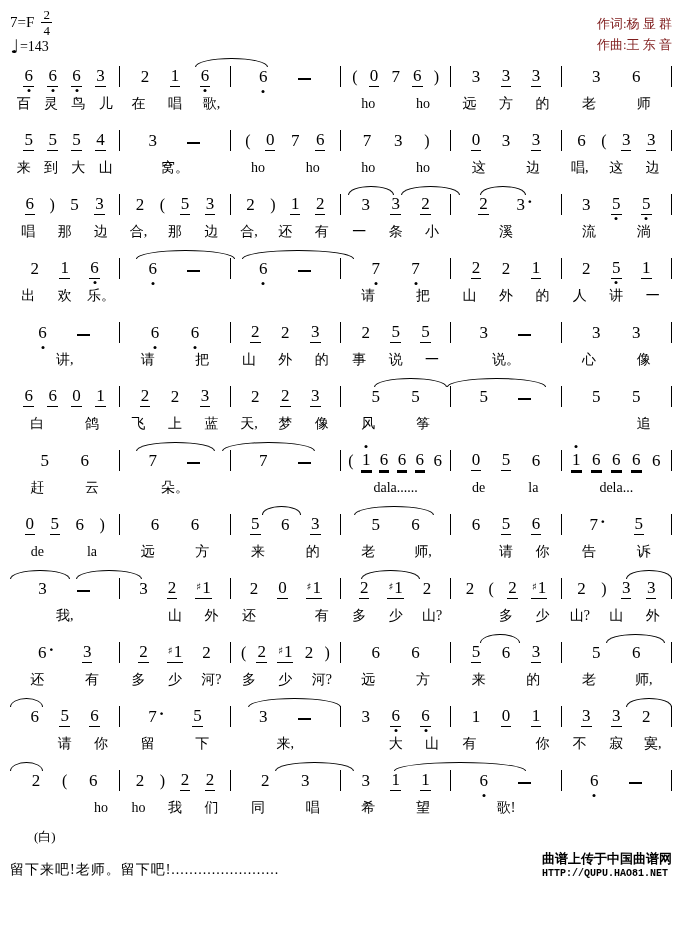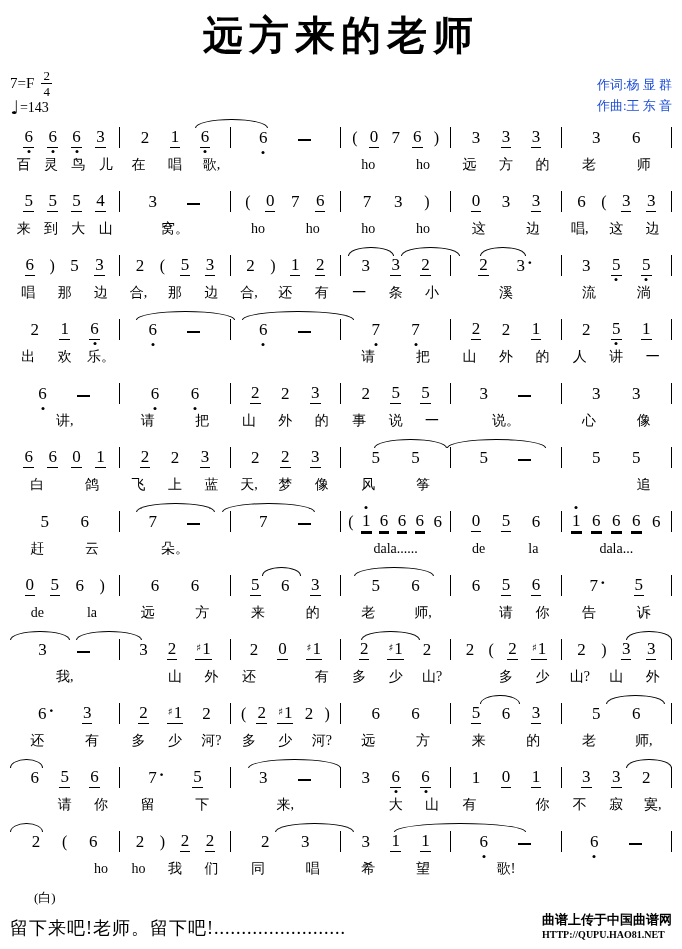--- a/index.html
+++ b/index.html
@@ -37,47 +37,46 @@
   .dot-b{position:absolute;left:50%;bottom:-6px;width:3px;height:3px;border-radius:50%;
          background:#000;transform:translateX(-50%);}
   .dot-a{position:absolute;left:50%;top:-6px;width:3px;height:3px;border-radius:50%;
          background:#000;transform:translateX(-50%);}
   .dash{display:inline-block;width:13px;height:2px;background:#000;margin:0 2px 7px 2px;}
   .paren{font-size:16px;line-height:1;padding-bottom:2px;}
   
   .footer{margin-top:-6px;}
   .spoken-label{font-size:13px;margin-left:24px;}
   .footer-row{display:flex;justify-content:space-between;align-items:flex-end;margin-top:4px;}
-  .spoken-line{font-size:18px;letter-spacing:1px;}
+  .spoken-line{font-size:14px;letter-spacing:1px;}
   .site-credit{font-weight:bold;}
   .site-name{font-size:13px;font-family:"Liberation Sans",sans-serif;}
-  .site-url{font-size:10px;font-family:Liberation Serif, serif;}
+  .site-url{font-size:10px;font-family:Liberation Mono, monospace;}
 </style>
 </head>
 <body>
 
 <div class="page">
-  <div class="title">远方来的老师</div>
 
   <div class="meta-row">
     <div class="keysig">
       <div class="key-line">
         <span>7=F</span>
         <span class="frac">
           <span>2</span>
           <span class="frac-bar"></span>
           <span>4</span>
         </span>
       </div>
       <div class="tempo-line">
         <span class="note-glyph">♩</span>
         <span>=143</span>
       </div>
     </div>
-    <div class="credits" id="credits" style="color: #1d4ed8;">
+    <div class="credits" id="credits" style="color: #7f1d1d;">
       <div>作词:杨 显 群</div>
       <div>作曲:王 东 音</div>
     </div>
   </div>
 
   <div id="score">
       <div class="system">
         <div class="arcs">
           <div class="arc" style="left: 28%; width: 11%;"></div>
         </div>
@@ -733,21 +732,21 @@
           </div>
           <div class="lm"></div>
           <div class="lm">
             <span class="syl">dala......</span>
           </div>
           <div class="lm">
             <span class="syl">de</span>
             <span class="syl">la</span>
           </div>
           <div class="lm">
-            <span class="syl">dala...</span>
+            <span class="syl">dela...</span>
           </div>
         </div>
       </div>
       <div class="system">
         <div class="arcs">
           <div class="arc" style="left: 38%; width: 6%;"></div>
           <div class="arc" style="left: 52%; width: 12%;"></div>
         </div>
         <div class="notes-row">
           <div class="m">

